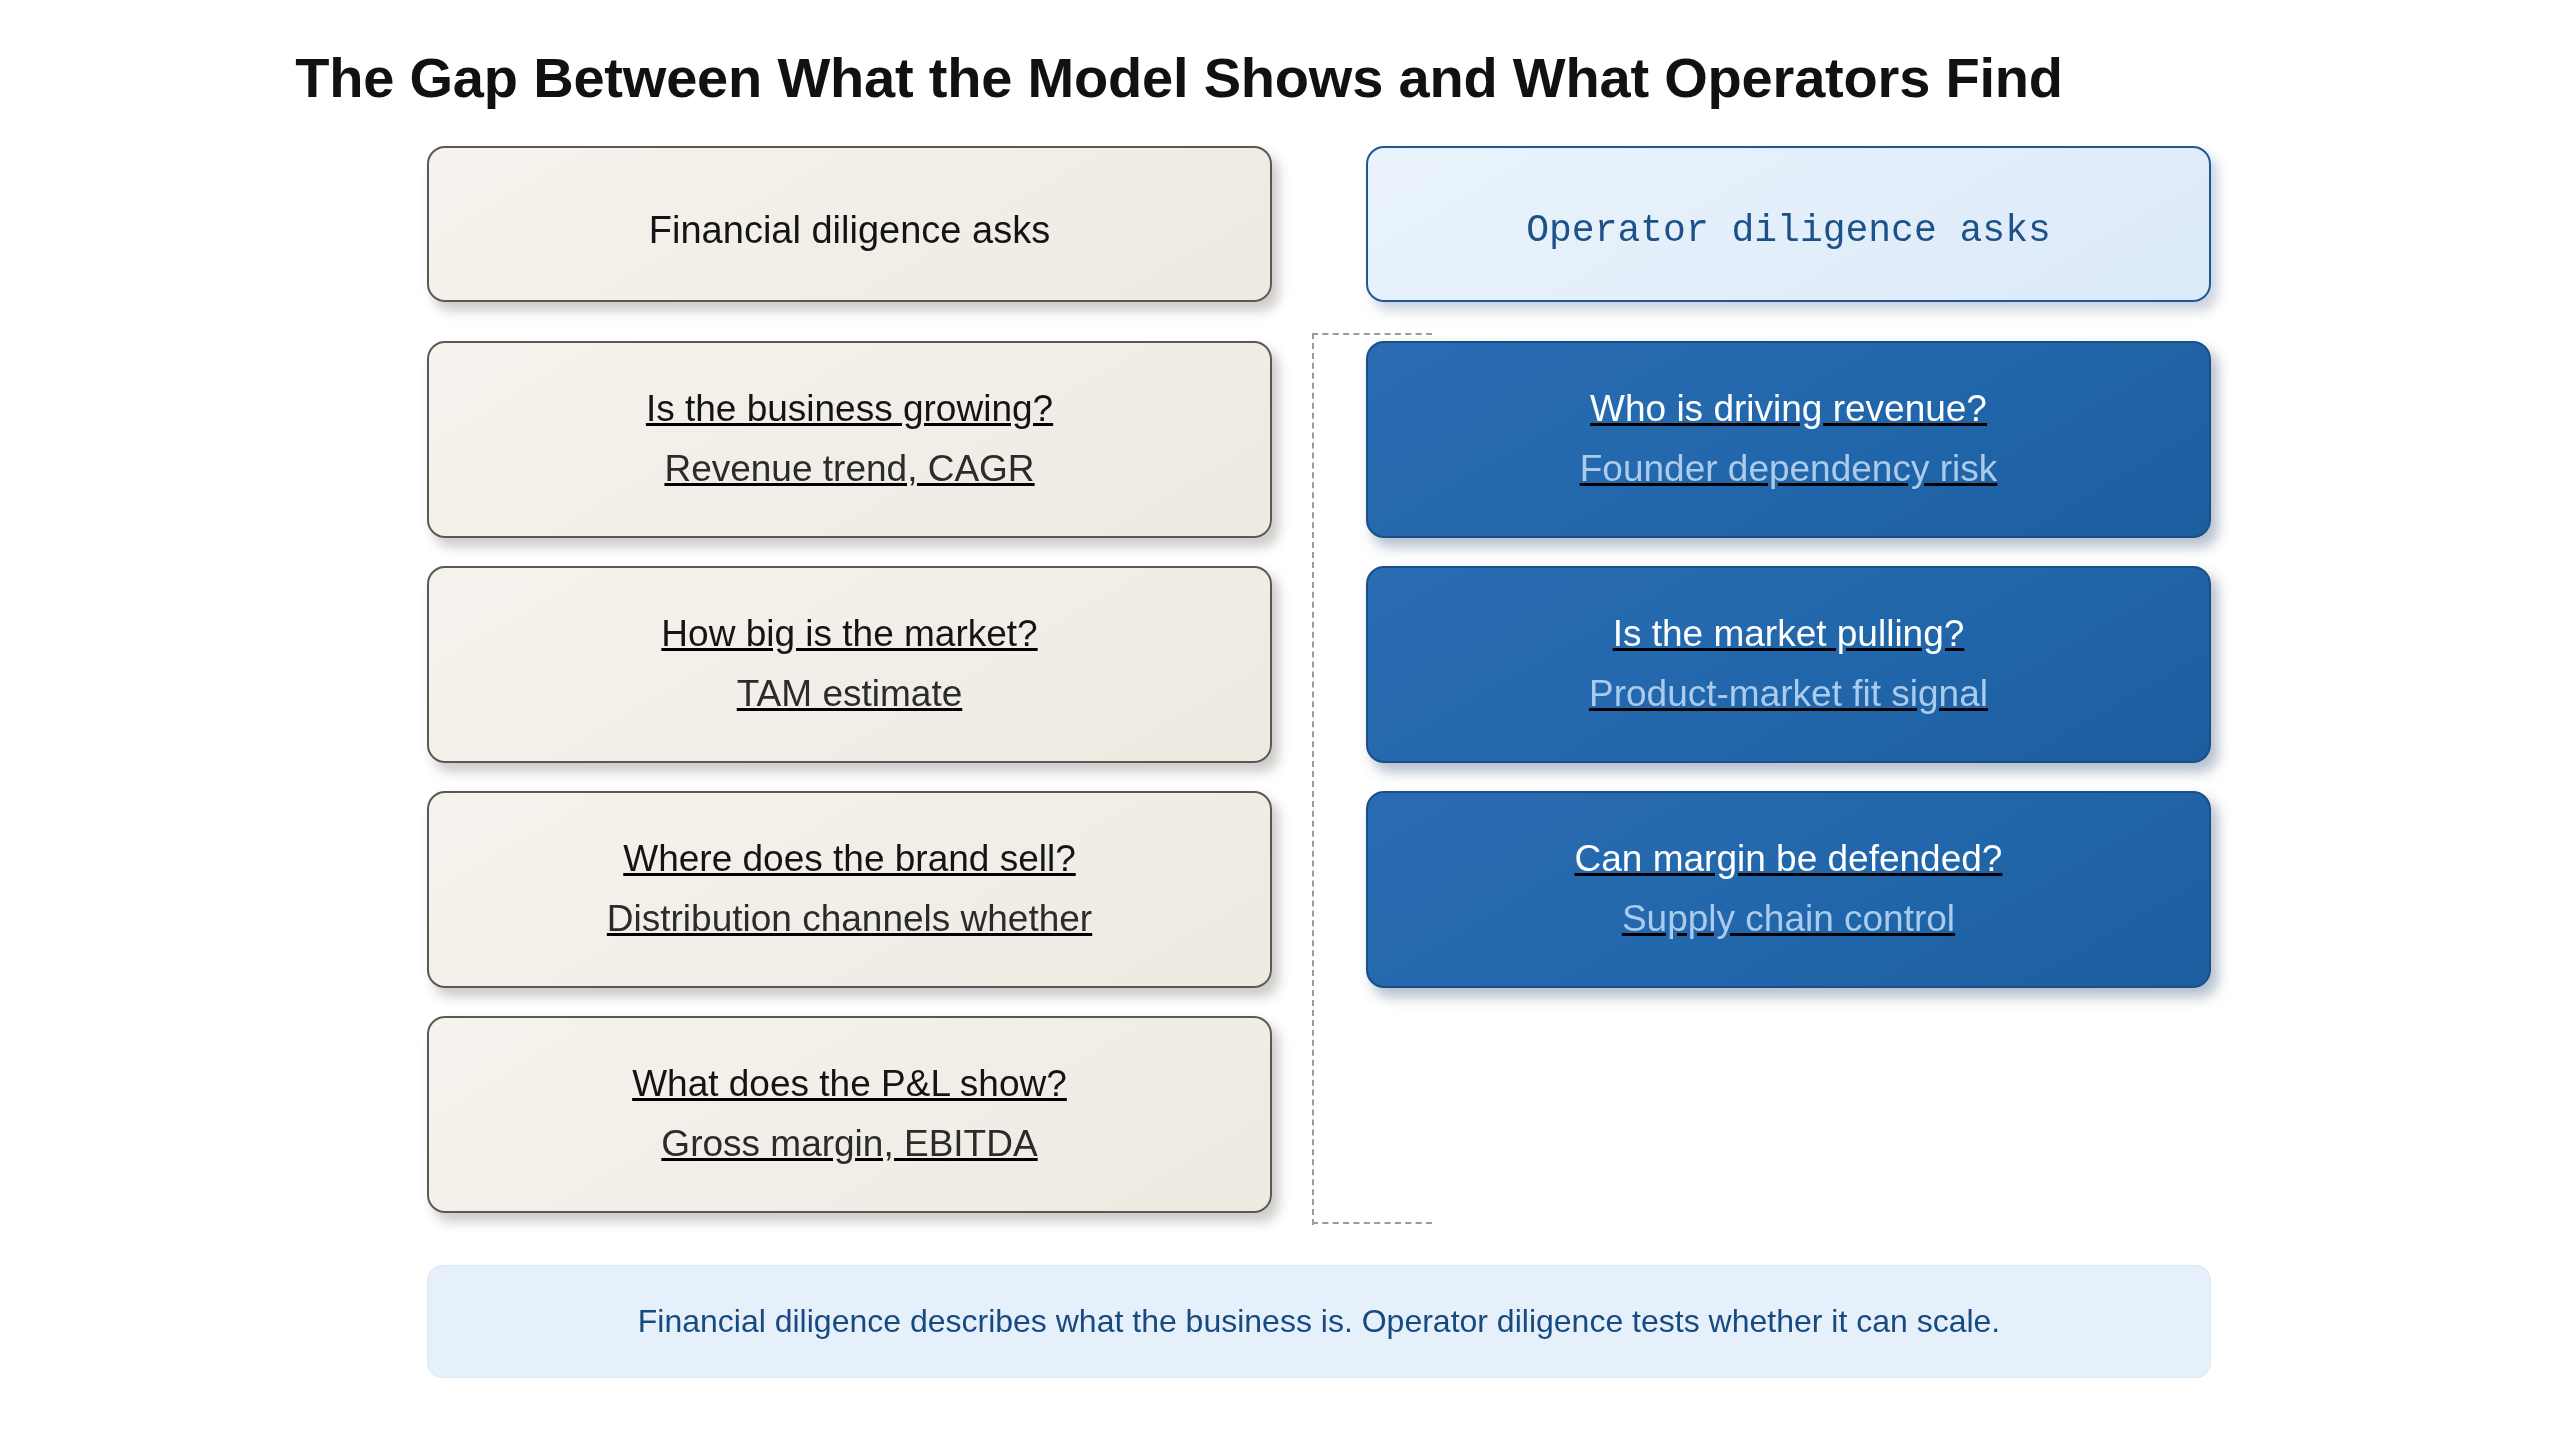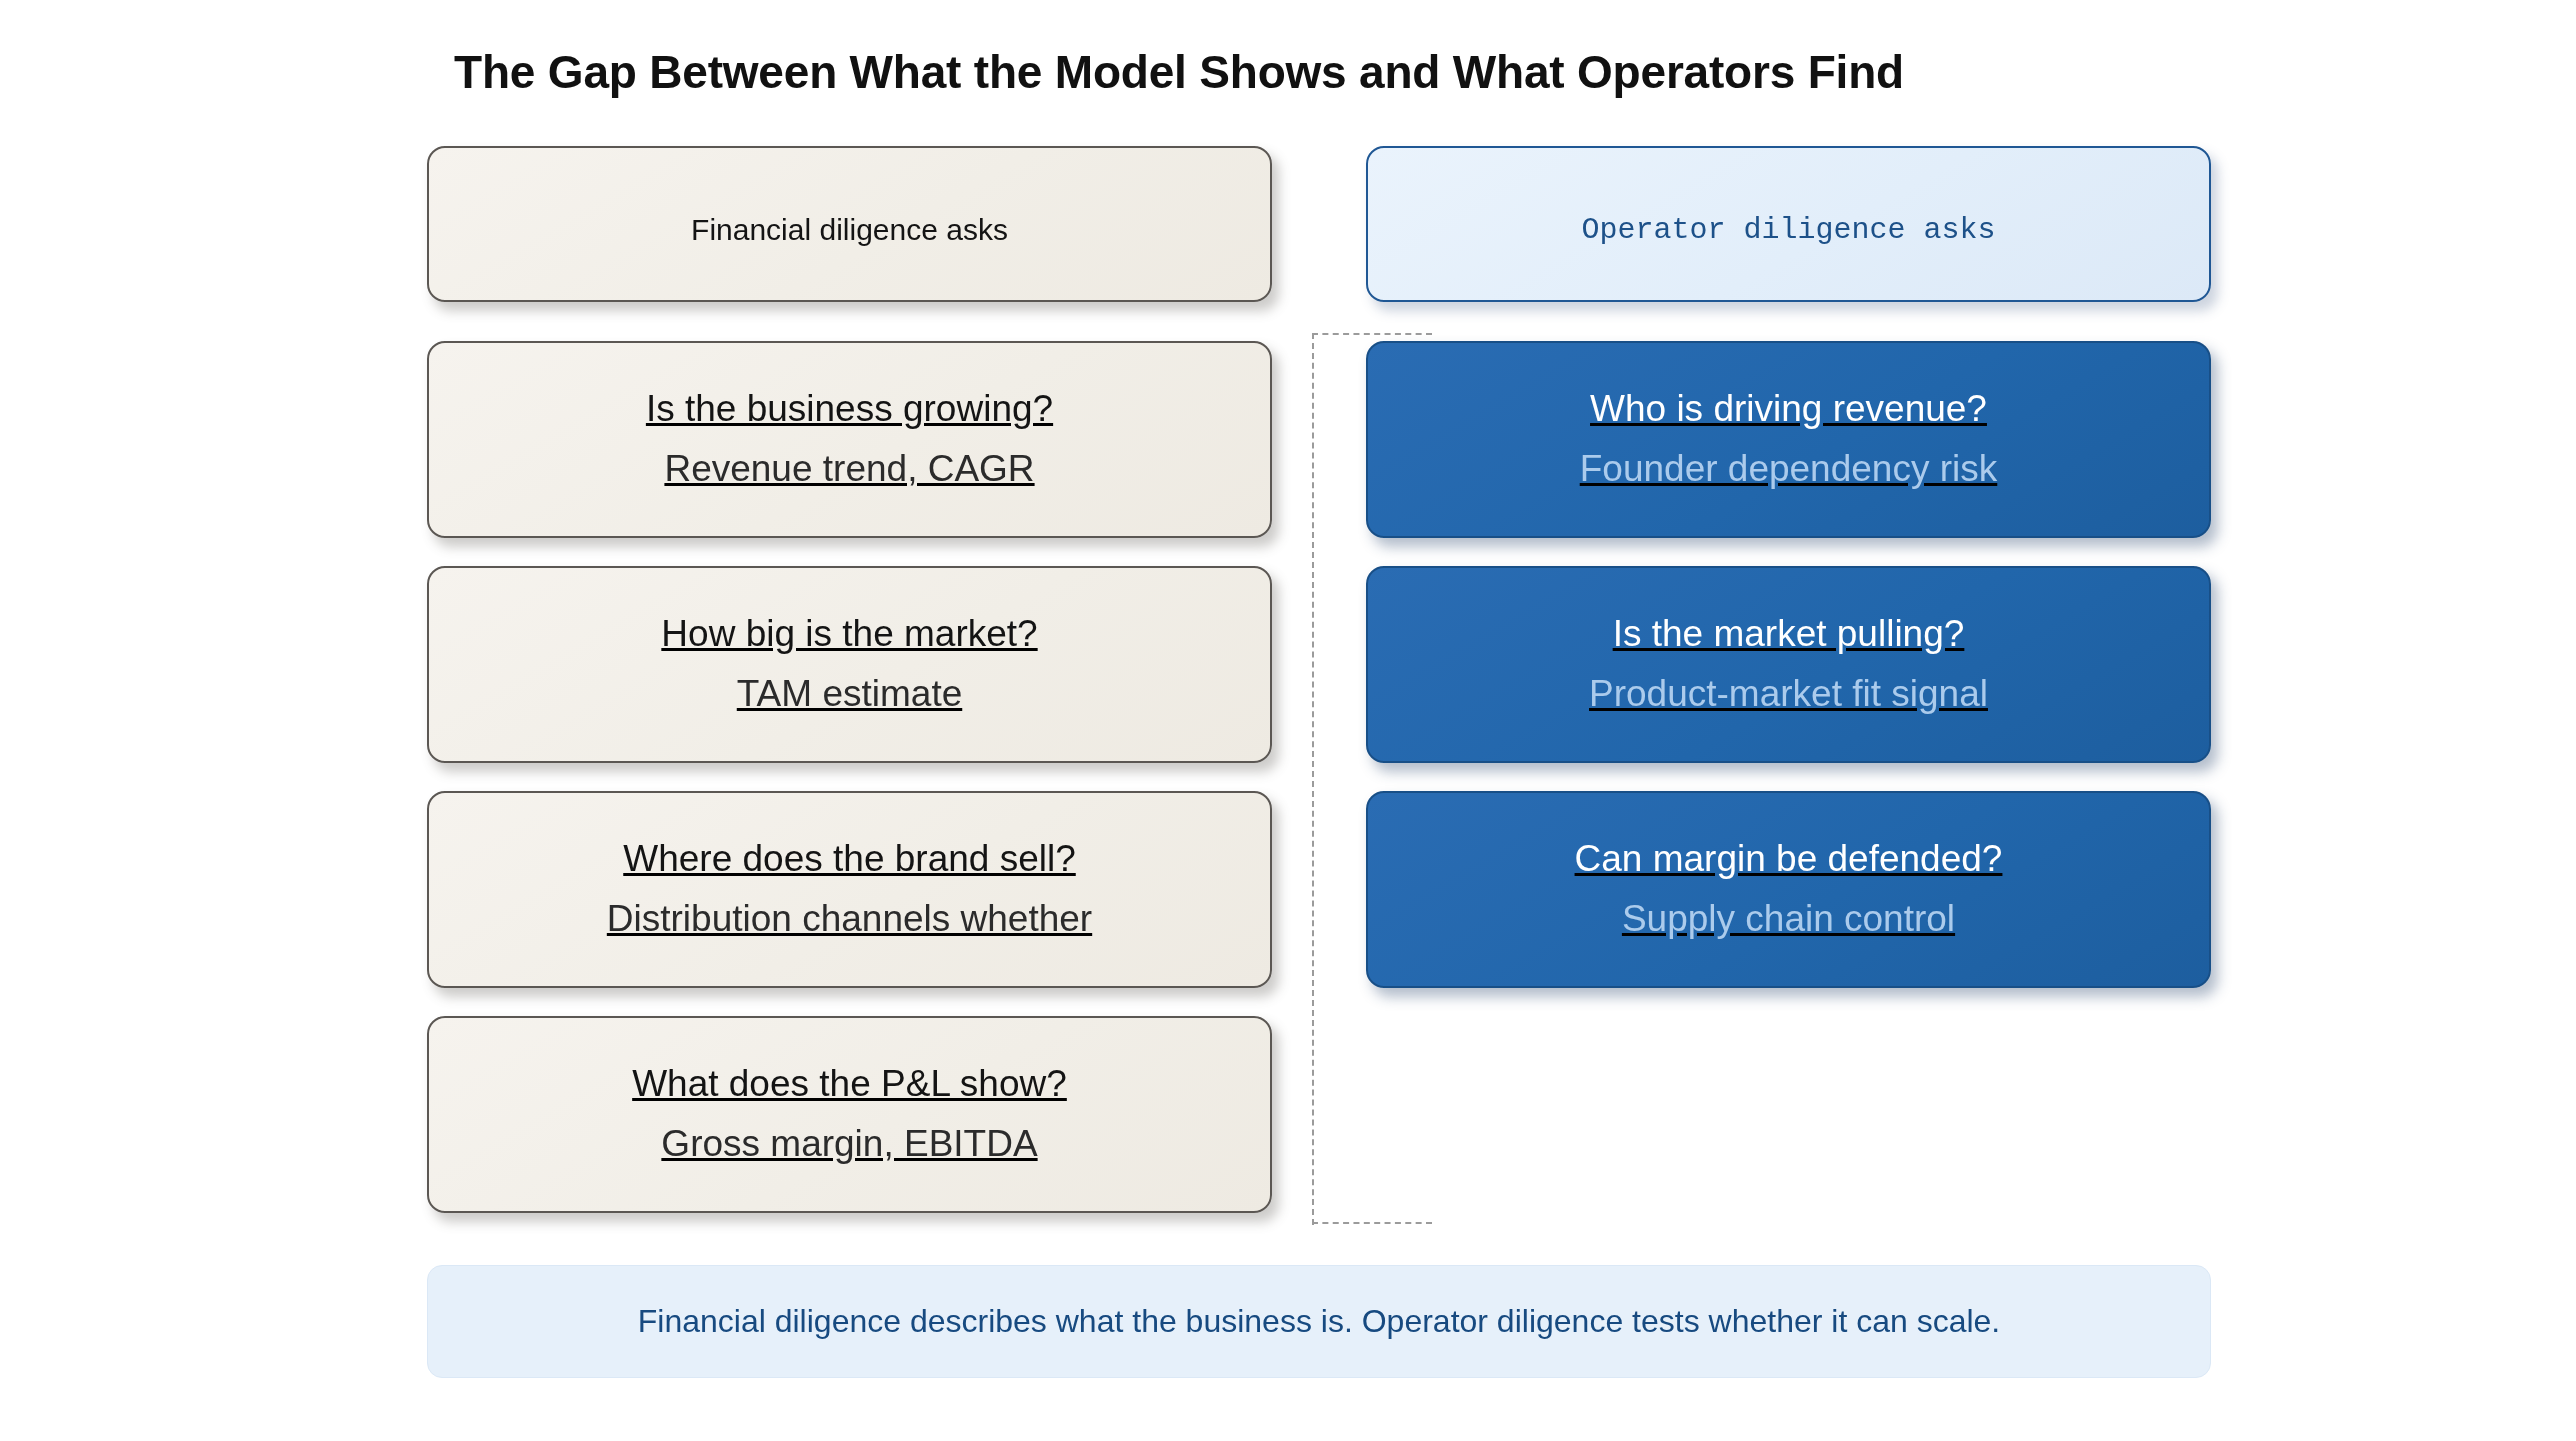--- a/index.html
+++ b/index.html
@@ -21,21 +21,21 @@
     background: #ffffff;
   }
 
   
   .title {
     position: absolute;
     top: 45px;
     left: 0;
     width: 2358px;
     text-align: center;
-    font-size: 46px;
+    font-size: 56px;
     font-weight: bold;
     color: #111111;
     letter-spacing: -0.2px;
     white-space: nowrap;
   }
 
   
   .board {
     position: absolute;
     left: 427px;
@@ -64,21 +64,21 @@
     justify-content: center;
     text-align: center;
   }
 
   
   .card.header {
     height: 156px;
     margin-bottom: 39px;
   }
   .card.header .card-title {
-    font-size: 30px;
+    font-size: 38px;
     font-weight: normal;
     margin-top: 12px;
   }
 
   
   .card.body-card {
     height: 197px;
     margin-bottom: 28px;
     text-decoration: underline;
   }

